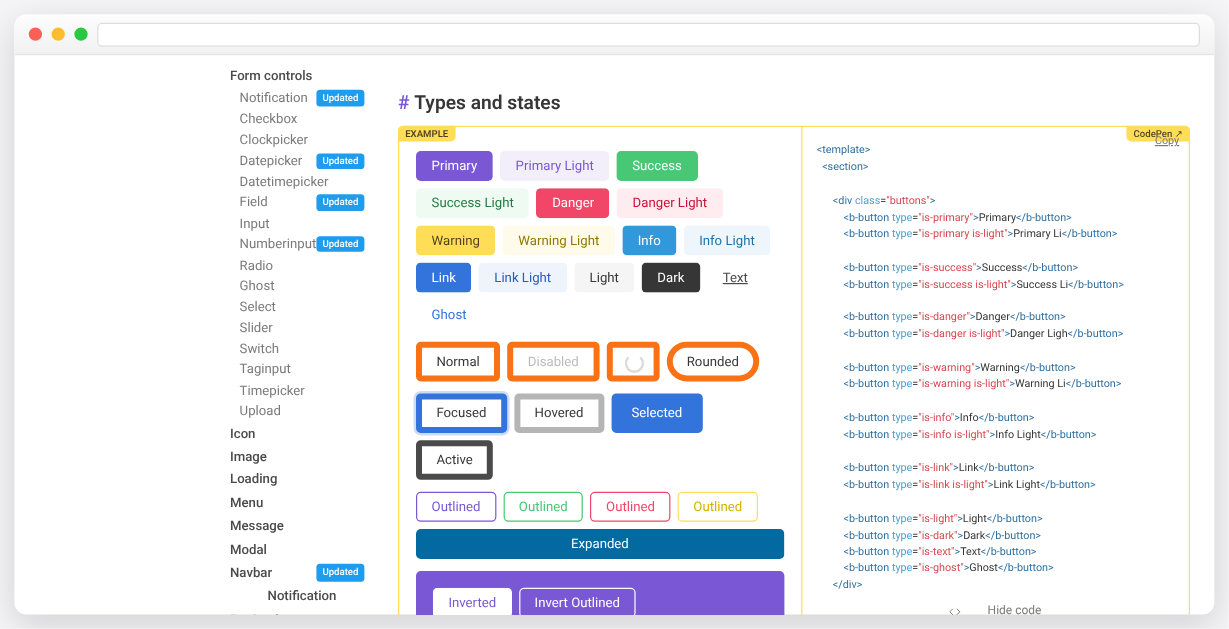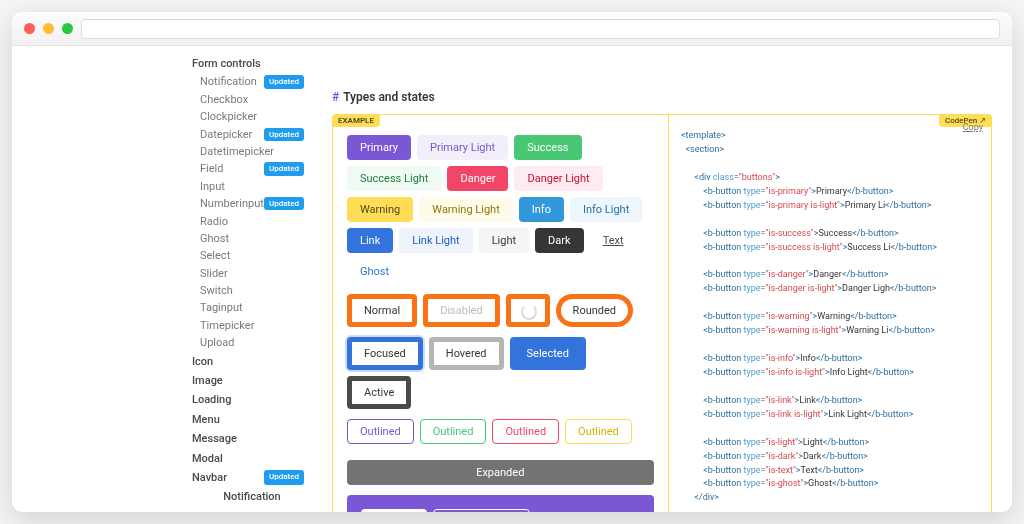--- a/index.html
+++ b/index.html
@@ -10,21 +10,21 @@
 .d1{background:#ff5f57}.d2{background:#febc2e}.d3{background:#28c840}
 .url{flex:1;height:20px;background:#fff;border:1px solid #ddd;border-radius:4px}
 .body{display:flex;flex:1;overflow:hidden}
 .sidebar{width:300px;padding:8px 0 8px 180px;font-size:11px;line-height:1.4;overflow-y:auto}
 .sidebar::-webkit-scrollbar{width:0}
 .cat{color:#4a4a4a;font-weight:500;padding:2px 0}
 .item{color:#7a7a7a;padding:1px 0;padding-left:8px;display:flex;justify-content:space-between;align-items:center;cursor:pointer}
 .tag{background:#209cee;color:#fff;font-size:8px;padding:1px 5px;border-radius:3px;font-weight:500;margin-right:8px}
 .main{flex:1;padding:12px 20px 0;overflow-y:auto}
 .main::-webkit-scrollbar{width:0}
-h2{font-size:12px;font-weight:600;color:#363636;margin:32px 0 10px}
+h2{font-size:16px;font-weight:600;color:#363636;margin:18px 0 10px}
 h2 .hash{color:#7957d5;margin-right:4px}
 .example-wrap{border:1px solid #ffdd57;border-radius:5px;position:relative;margin-bottom:8px}
 .ex-tag{position:absolute;top:-1px;left:-1px;background:#ffdd57;color:rgba(0,0,0,.7);font-size:8px;font-weight:600;padding:2px 6px;border-radius:4px 0 4px 0;text-transform:uppercase}
 .cp-tag{position:absolute;top:-1px;right:-1px;background:#ffdd57;color:rgba(0,0,0,.7);font-size:8px;font-weight:500;padding:2px 6px;border-radius:0 4px 0 4px;cursor:pointer}
 .split{display:flex}
 .demo{flex:1;padding:20px 14px 14px;border-right:1px solid #ffdd57}
 .code{flex:1;padding:14px 8px 4px;font-family:Menlo,Consolas,monospace;font-size:9px;line-height:1.55;overflow:hidden;position:relative}
 .btns{display:flex;flex-wrap:wrap;gap:6px}
 .btn{font-size:11px;padding:5px 12px;border-radius:4px;border:1px solid transparent;cursor:pointer;background:#fff;color:#363636;white-space:nowrap;display:inline-flex;align-items:center;justify-content:center}
 .primary{background:#7957d5;color:#fff}
@@ -51,21 +51,21 @@
 .rounded{border-radius:999px}
 .focused{box-shadow:0 0 0 2px rgba(50,115,220,.25);border-color:#3273dc}
 .hovered{border-color:#b5b5b5}
 .selected{background:#3273dc;color:#fff;border-color:#3273dc}
 .active{border-color:#4a4a4a}
 .out{background:#fff;border-width:1px;border-style:solid}
 .out-p{color:#7957d5;border-color:#7957d5}
 .out-s{color:#48c774;border-color:#48c774}
 .out-d{color:#f14668;border-color:#f14668}
 .out-w{color:#d4b300;border-color:#ffdd57}
-.expanded{width:100%;background:#737373;color:#fff;margin-top:16px;justify-content:center}
+.expanded{width:100%;background:#0369a1;color:#fff;margin-top:6px;justify-content:center}
 .inv-box{background:#7957d5;padding:14px;margin-top:10px;display:flex;gap:6px;border-radius:4px}
 .inverted{background:#fff;color:#7957d5}
 .inv-out{background:transparent;color:#fff;border:1px solid #fff}
 pre{white-space:pre;color:#4a4a4a}
 .t{color:#2f6f9f}.a{color:#4f9fcf}.s{color:#d44950}.c{color:#363636}
 .copy{position:absolute;top:6px;right:8px;font-size:9px;color:#7a7a7a;text-decoration:underline;cursor:pointer}
 .hide{text-align:center;font-size:10px;color:#7a7a7a;padding:6px 0;display:flex;align-items:center;justify-content:center;gap:22px;cursor:pointer}
 .hide svg{width:10px;height:10px}
 </style>
 </head>

